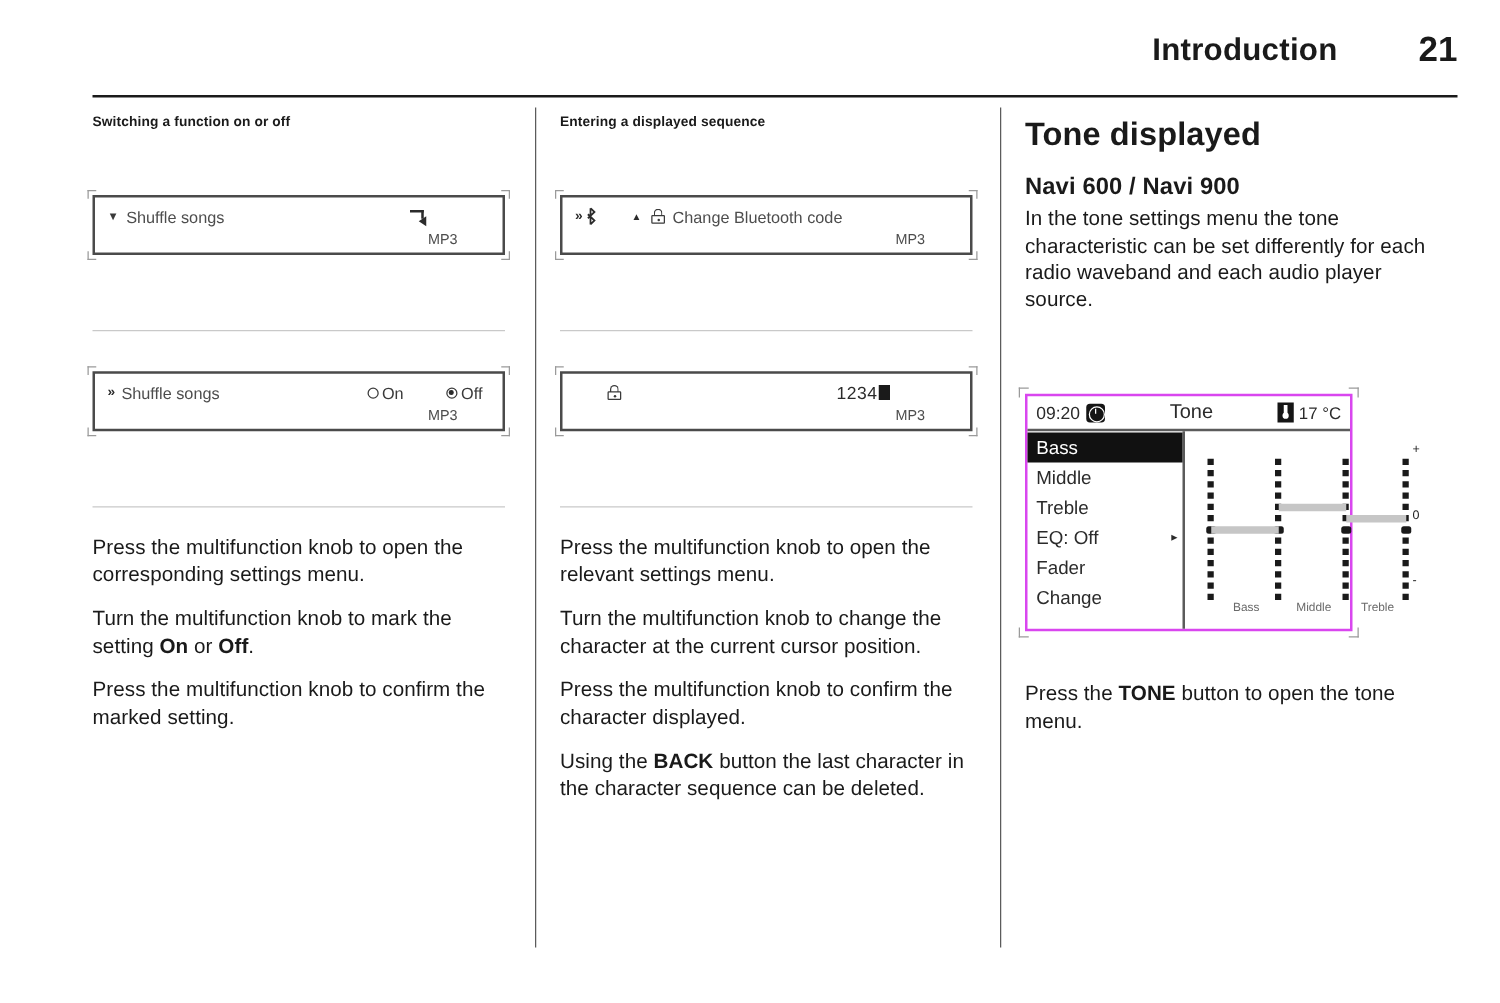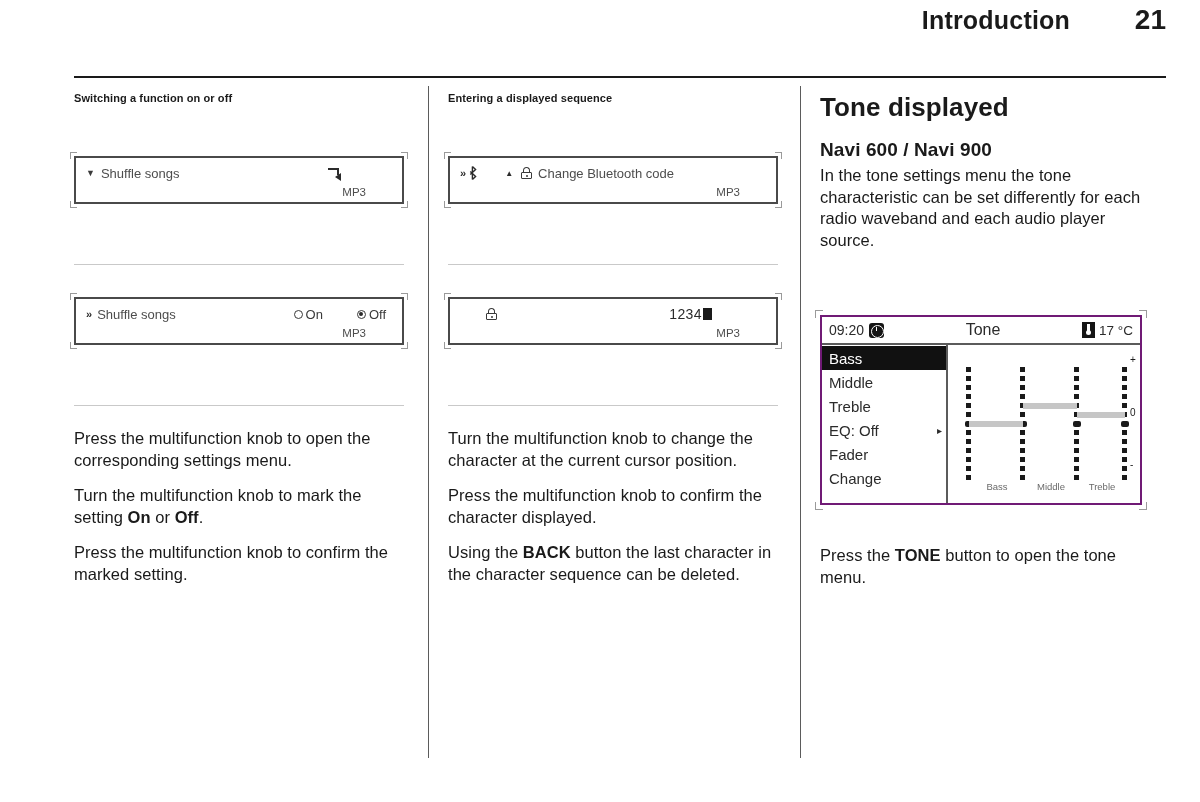--- a/index.html
+++ b/index.html
@@ -9,21 +9,21 @@
     background: #ffffff;
     font-family: "Liberation Sans", sans-serif;
     color: #1a1a1a;
     position: relative;
     overflow: hidden;
   }
 
   
   .page-header {
     position: absolute;
-    left: 74px; top: 6px; width: 1092px; height: 50px; text-align: right;
+    left: 74px; top: 26px; width: 1092px; height: 50px; text-align: right;
   }
   .page-header .h-title {
     position: absolute; right: 96px; top: 0;
     font-size: 25px; font-weight: bold; letter-spacing: .2px;
   }
   .page-header .h-num {
     position: absolute; right: 0; top: -2px;
     font-size: 28px; font-weight: bold;
   }
   .header-rule {
@@ -161,22 +161,22 @@
   .code-text { font-size: 14px; color: #2b2b2b; letter-spacing: .4px; }
   .cursor-block {
     display: inline-block; width: 9px; height: 12px;
     background: #1a1a1a; vertical-align: -2px; margin-left: 1px;
   }
 
   
   .tone-wrap { position: relative; margin-top: 4px; }
   .tone-screen {
     position: relative;
-    border: 2px solid #701a75;
-    width: 322px; height: 190px;
+    border: 2px solid #d946ef;
+    width: 262px; height: 190px;
     background: #ffffff;
   }
   .tone-statusbar {
     height: 28px; border-bottom: 2px solid #5b5b5b;
     display: flex; align-items: center; padding: 0 7px;
     font-size: 14px; color: #2b2b2b;
   }
   .tone-statusbar .clock-txt { font-size: 14px; }
   .icon-clock {
     display: inline-block; width: 15px; height: 15px; background: #151515;
@@ -369,20 +369,21 @@
       <div class="row-bot">
         <span>MP3</span>
       </div>
     </div>
   </div>
 
   <div style="height:60px"></div>
   <div class="hrule"></div>
   <div style="height:22px"></div>
 
+  <p class="body">Press the multifunction knob to open the relevant settings menu.</p>
   <p class="body">Turn the multifunction knob to change the character at the current cursor position.</p>
   <p class="body">Press the multifunction knob to confirm the character displayed.</p>
   <p class="body"><span>Using the </span><b>BACK</b><span> button the last character in the character sequence can be deleted.</span></p>
 </div>
 
 <div class="col c3">
   <h1 class="big-head">Tone displayed</h1>
   <h3 class="sub-head">Navi 600 / Navi 900</h3>
   <p class="body intro-para">In the tone settings menu the tone characteristic can be set differently for each radio waveband and each audio player source.</p>
 

